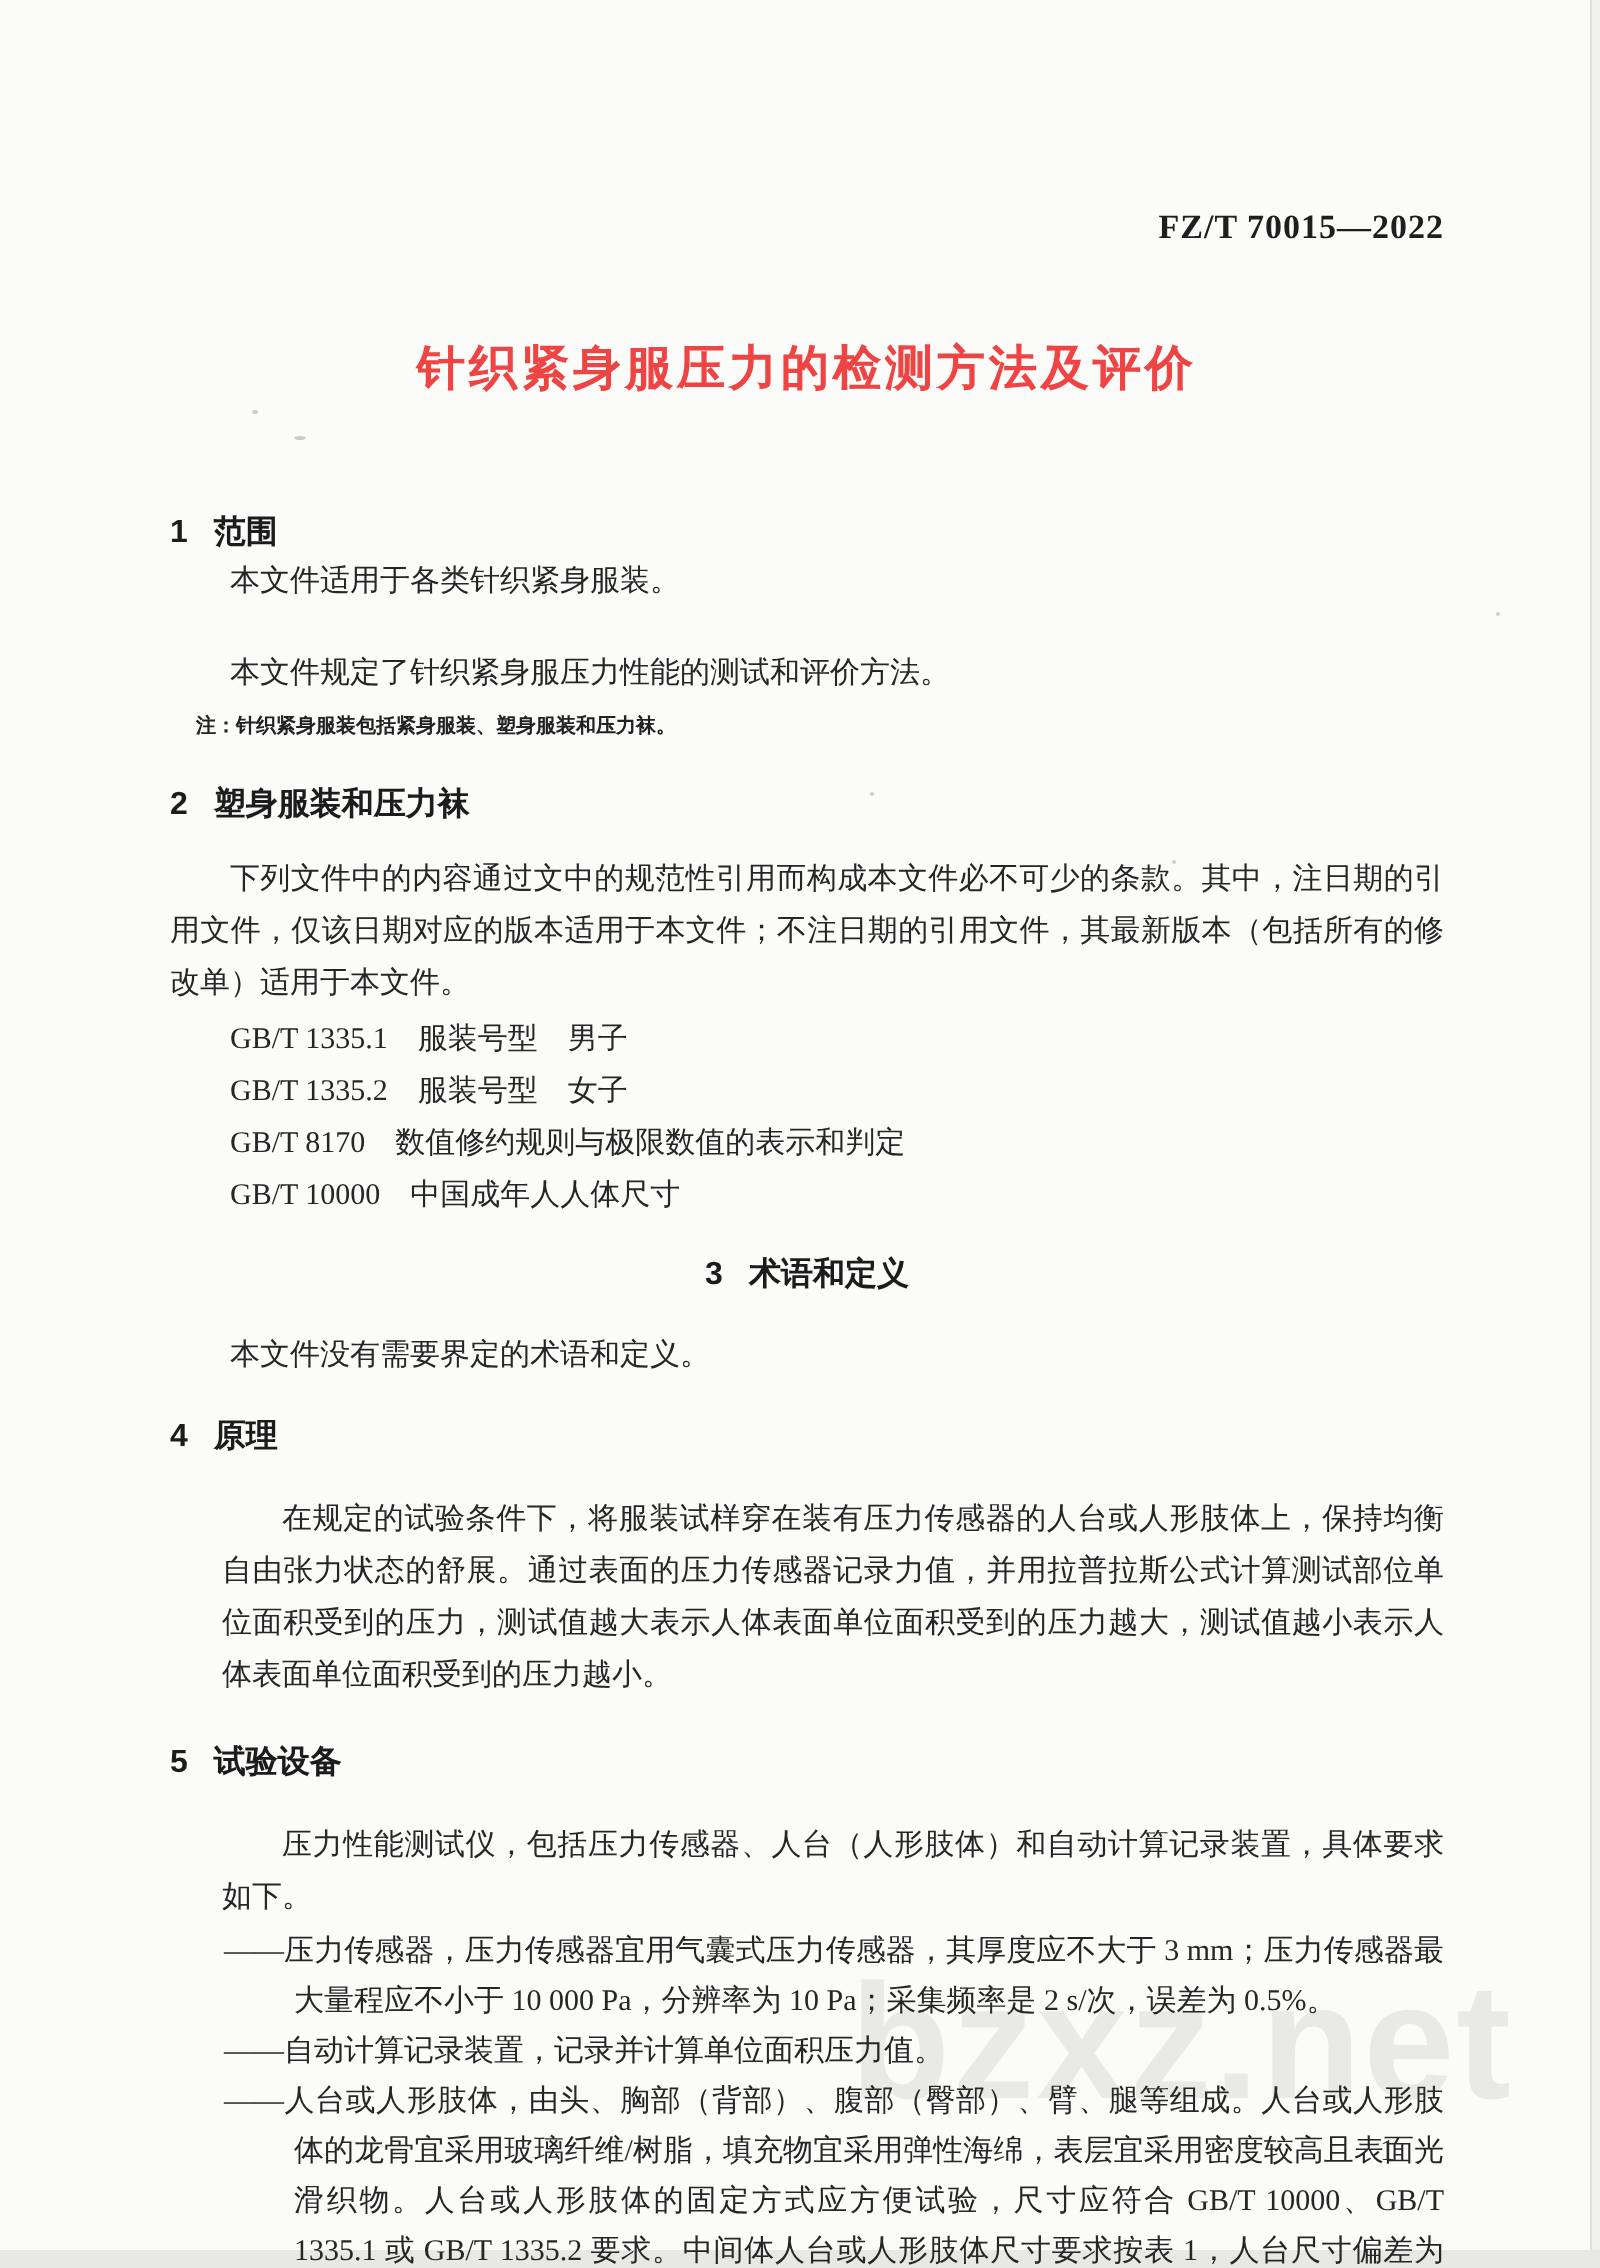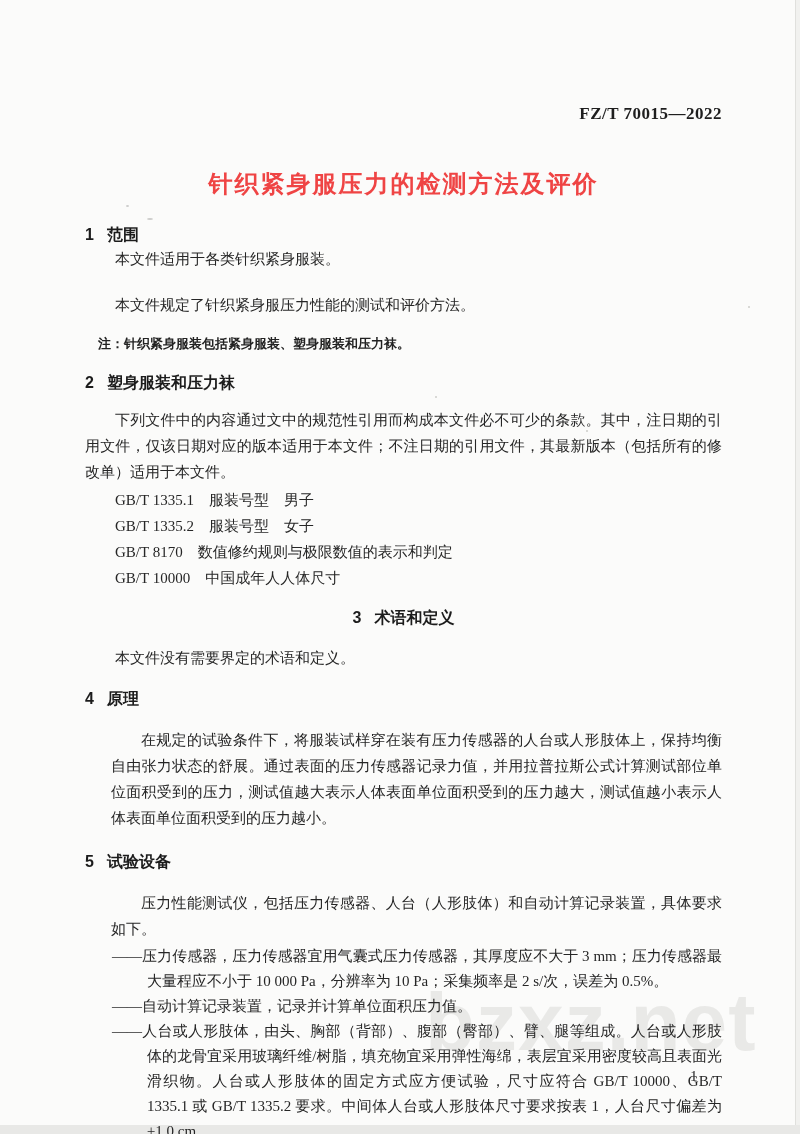--- a/index.html
+++ b/index.html
@@ -49,33 +49,33 @@
     margin:0; font-family:"Liberation Sans", sans-serif;
     font-size:16px; font-weight:700; line-height:22px; color:#1c1c1c;
   }
   .sec-num { display:inline-block; margin-right:13px; }
 
   .para {
     margin:0; font-size:15px; line-height:26px;
     text-align:justify; text-indent:2em;
   }
   .note {
-    margin:16px 0 0; padding-left:13px;
-    font-size:13px; line-height:20px; font-weight:600; color:#222;
+    margin:4px 0 0; padding-left:13px;
+    font-size:10px; line-height:20px; font-weight:600; color:#222;
   }
   .ref-line {
     margin:0; padding-left:30px;
     font-size:15px; line-height:26px;
   }
   .dash-item {
     margin:0; padding-left:62px; text-indent:-35px;
     font-size:15px; line-height:25px; text-align:justify;
   }
 
-  .mt-sec1 { margin-top:24px; }
+  .mt-sec1 { margin-top:56px; }
   .mt-sec  { margin-top:17px; }
   .mt-sec2 { margin-top:18px; }
   .mt-sec3 { margin-top:16px;text-align:center; }
   .mt-sec5 { margin-top:20px; }
   .mt-para { margin-top:20px; }
   .mt-para-sm { margin-top:13px; }
   .mt-para-md { margin-top:16px; }
   .mt-para-lg { margin-top:17px;margin-left:26px; }
   .mt-refs { margin-top:2px; }
   .mt-item { margin-top:2px; }

